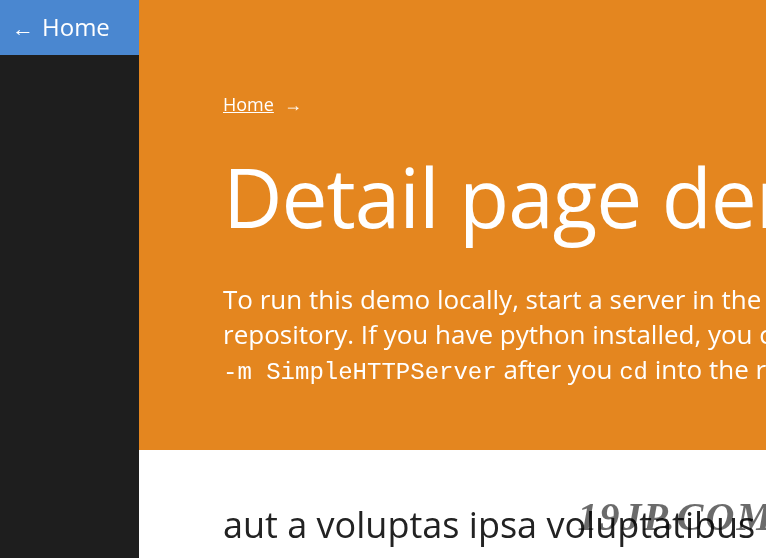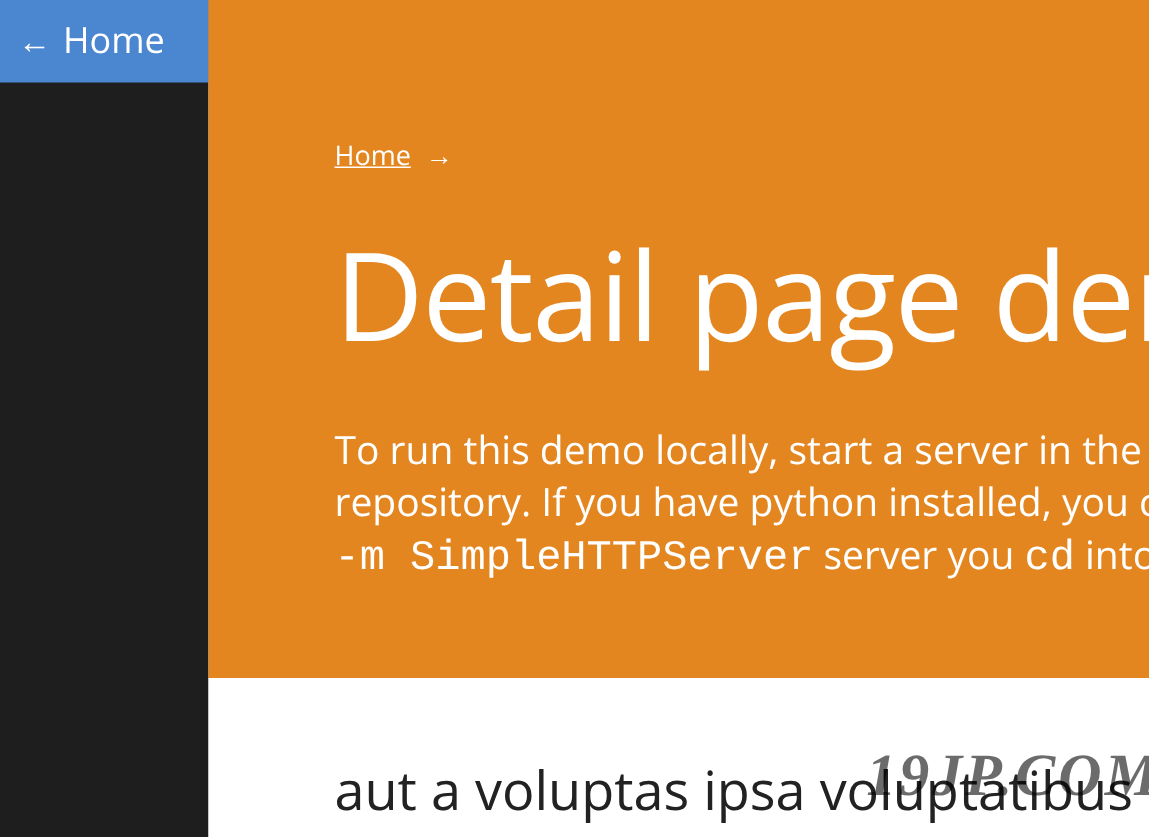--- a/index.html
+++ b/index.html
@@ -69,21 +69,21 @@
     white-space: nowrap;
   }
   .hero p.intro {
     font-size: 26px;
     line-height: 1.35;
     font-weight: 400;
     max-width: 900px;
   }
   .hero code {
     font-family: "Consolas", "Courier New", monospace;
-    font-size: 28px;
+    font-size: 24px;
   }
   .content {
     background: #fff;
     color: #333;
     padding: 50px 40px 40px 84px;
   }
   .content h2 {
     font-size: 36px;
     font-weight: 400;
     color: #222;
@@ -117,21 +117,21 @@
 <div class="main">
   <div class="hero">
     <div class="breadcrumb">
       <a href="#">Home</a>
       <span class="arrow-right">→</span>
     </div>
     <h1>Detail page demo</h1>
     <p class="intro">
       <span>To run this demo locally, start a server in the root of</span><br>
       <span>repository. If you have python installed, you can simply</span><br>
-      <code>-m SimpleHTTPServer</code><span> server you </span><code>cd</code><span> into the repo.</span>
+      <code>-m SimpleHTTPServer</code><span> after you </span><code>cd</code><span> into the repo.</span>
     </p>
   </div>
   <div class="content">
     <h2>aut a voluptas ipsa voluptatibus repellendus</h2>
 
   </div>
 </div>
 
 <div class="watermark">19JP.COM</div>
 

